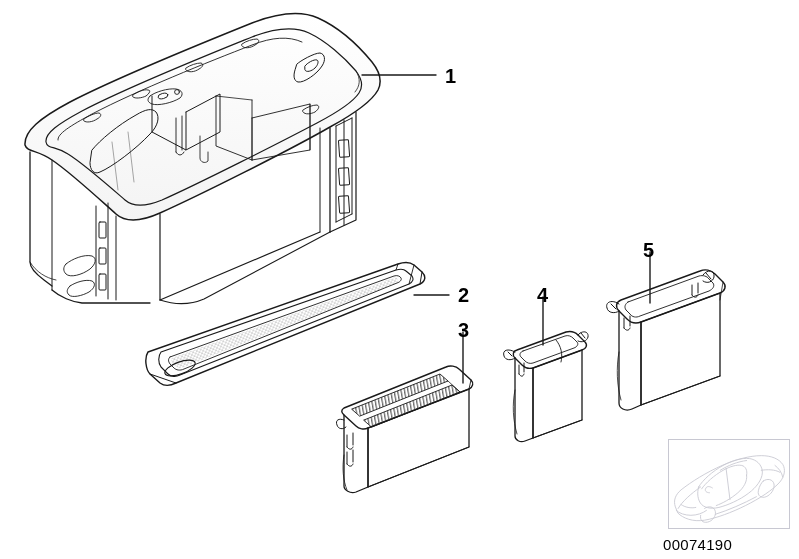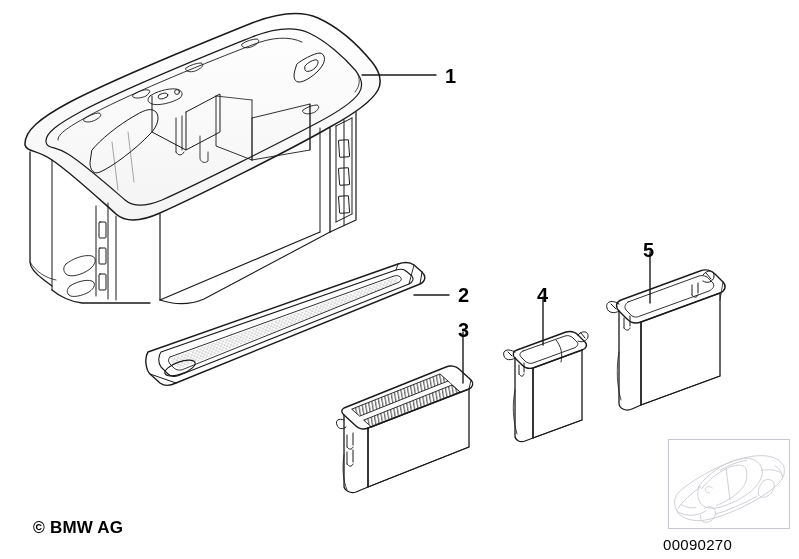--- a/index.html
+++ b/index.html
@@ -364,20 +364,16 @@
       <path d="M108,26 C112,29 115,33 116,38"></path>
 
       <path d="M44,49 C41,47 38,47 37,50 C36,52 38,54 41,54"></path>
 
       <path d="M52,31 C60,26 70,22 79,21"></path>
 
       <path d="M47,76 C60,72 76,65 89,58"></path>
     </svg>
   </div>
 
-  <div id="copyright">
-    <span class="sym">©</span>
-    <span>BMW AG</span>
-  </div>
-
-  <div id="partnumber">00090270</div>
+
+  <div id="partnumber">00074190</div>
 
 </div>
 
 </body></html>

